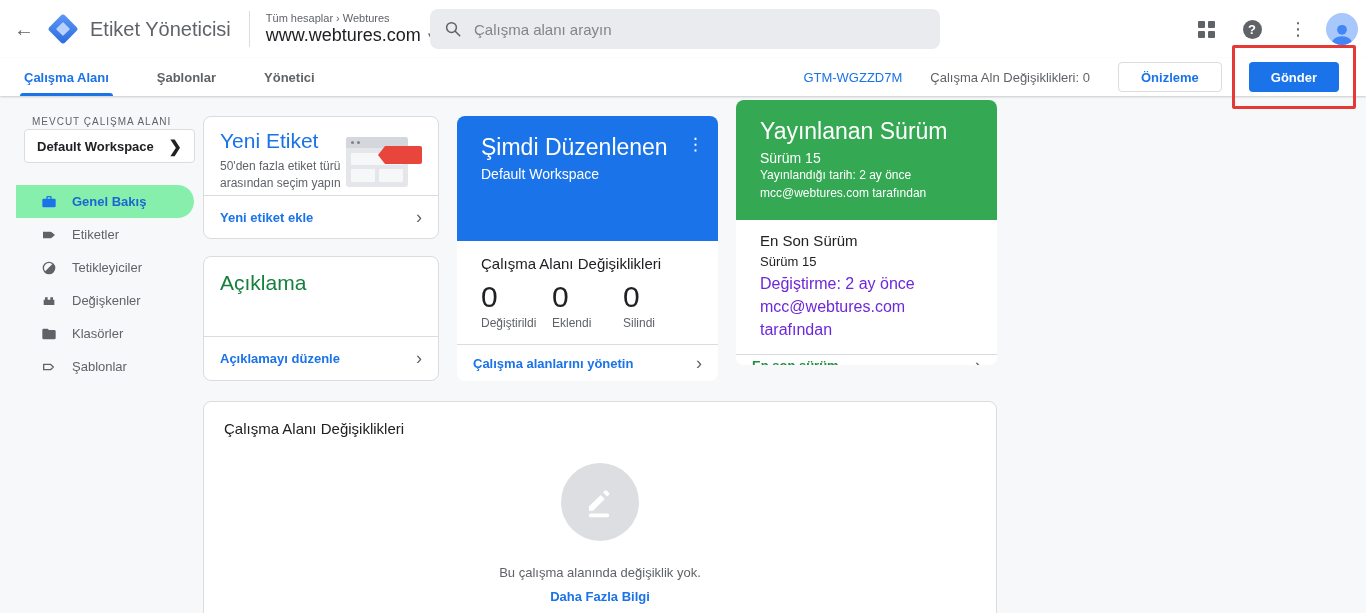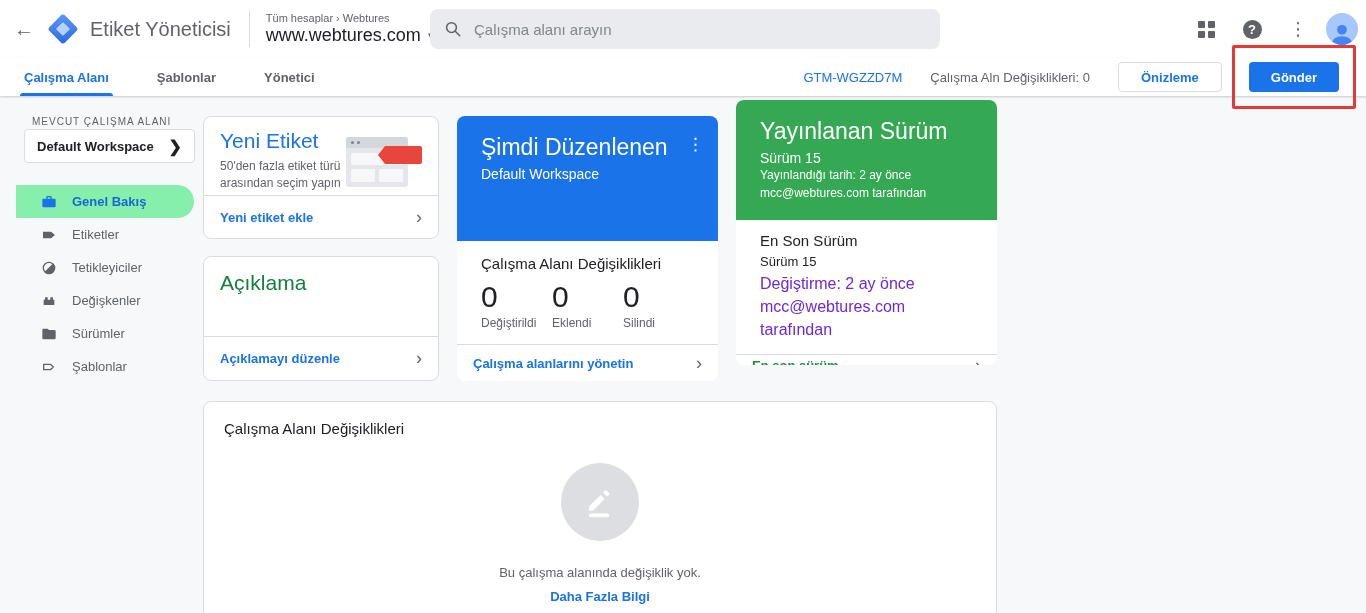--- a/index.html
+++ b/index.html
@@ -240,21 +240,21 @@
             </svg>
         </span>
         <span>Değişkenler</span>
       </div>
       <div class="nav-item">
         <span class="nico">
           <svg width="16" height="16" viewBox="0 0 24 24" fill="currentColor">
               <path d="M10 4l2 2h8a2 2 0 0 1 2 2v10a2 2 0 0 1-2 2H4a2 2 0 0 1-2-2V6a2 2 0 0 1 2-2h6z"></path>
             </svg>
         </span>
-        <span>Sürümler</span>
+        <span>Klasörler</span>
       </div>
       <div class="nav-item">
         <span class="nico">
           <svg width="16" height="16" viewBox="0 0 24 24">
               <path d="M4 8h10.2l4.3 4-4.3 4H4z" fill="none" stroke="currentColor" stroke-width="2" stroke-linejoin="round"></path>
             </svg>
         </span>
         <span>Şablonlar</span>
       </div>
     </div>

